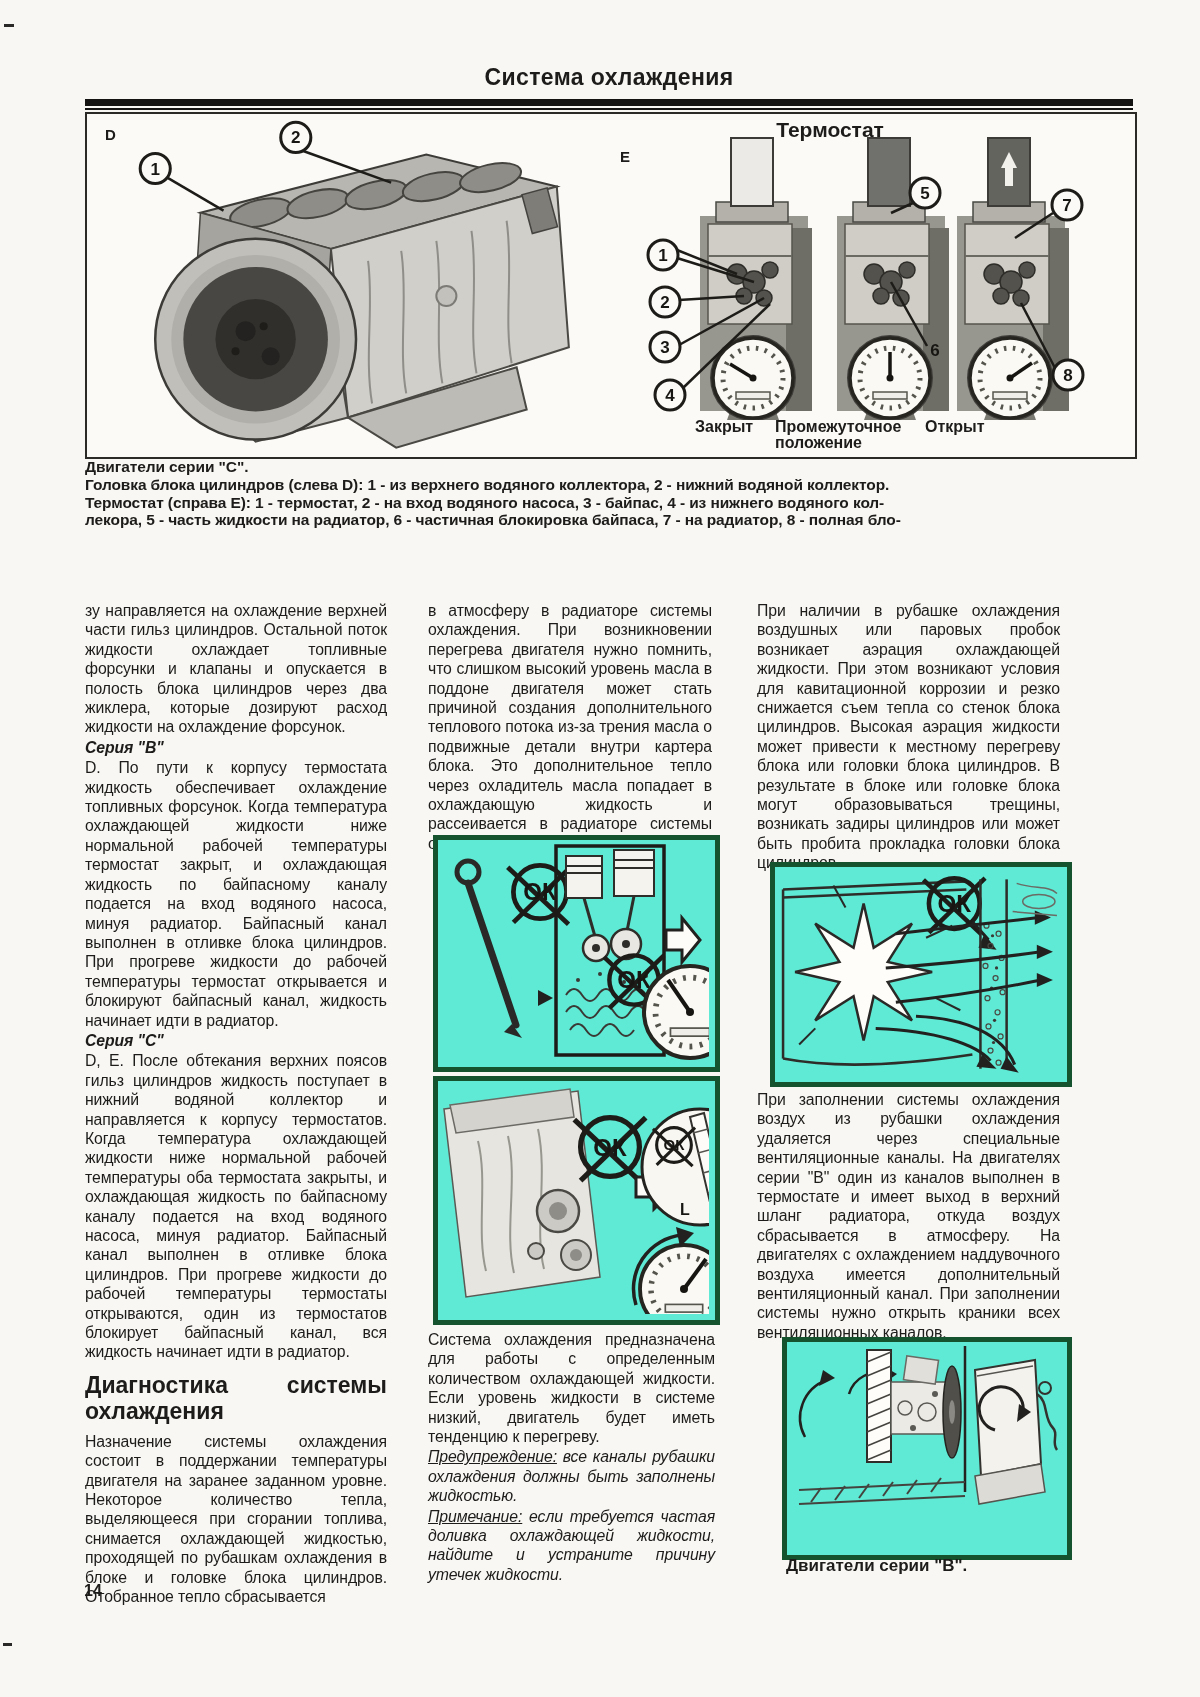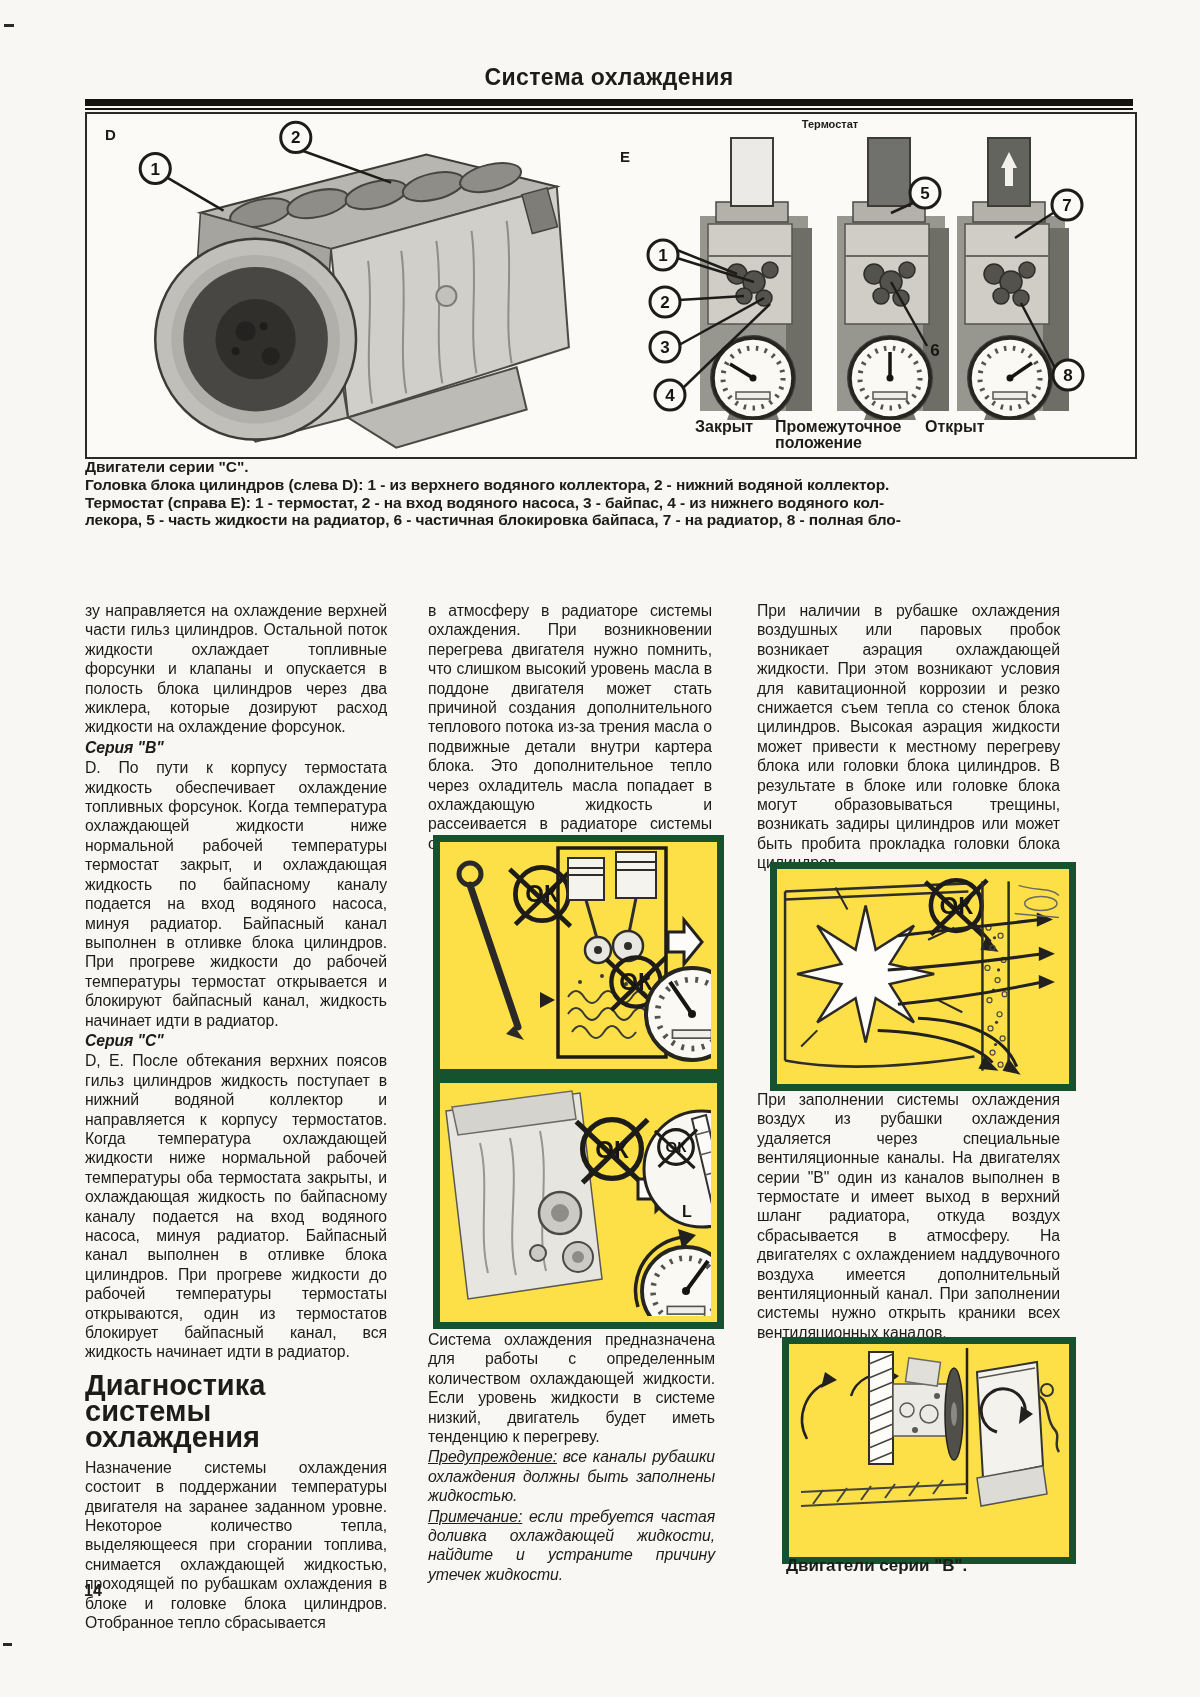--- a/index.html
+++ b/index.html
@@ -13,40 +13,40 @@
   
   .page-title{left:85px;top:64px;width:1048px;text-align:center;
     font-size:23px;font-weight:bold;letter-spacing:.4px;}
   .title-rule{left:85px;top:99px;width:1048px;height:2px;
     border-top:7px solid #141311;border-bottom:2px solid #141311;}
   
   .figure-box{left:85px;top:112px;width:1048px;height:343px;
     border:2px solid #2b2a27;background:#fbfaf7;}
   .fig-label{font-size:15px;font-weight:bold;}
   .thermo-title{left:593px;top:4px;width:300px;text-align:center;
-    font-size:11px;font-weight:bold;}
+    font-size:21px;font-weight:bold;}
   .state-label{top:305px;text-align:left;font-size:16px;font-weight:bold;line-height:16px;}
   
   .caption{left:85px;top:458px;width:1050px;font-size:15.5px;font-weight:bold;
     line-height:17.8px;letter-spacing:-.1px;}
   
   .col{font-size:15.8px;line-height:19.4px;text-align:justify;letter-spacing:-.1px;}
   .col p{margin:0 0 1px 0;}
   .col1{left:85px;top:601px;width:302px;}
   .col2a{left:428px;top:601px;width:284px;}
   .col2b{left:428px;top:1330px;width:287px;}
   .col3a{left:757px;top:601px;width:303px;}
   .col3b{left:757px;top:1090px;width:303px;}
   .series-h{font-weight:bold;font-style:italic;margin:1px 0;}
-  .diag-h{font-weight:bold;font-size:29px;line-height:26px;margin:10px 0 8px 0;
+  .diag-h{font-weight:bold;font-size:23px;line-height:26px;margin:10px 0 8px 0;
     text-align:justify;letter-spacing:0;}
   .note{font-style:italic;margin-top:9px;}
   .note .lbl{text-decoration:underline;}
   
-  .sketch{border:7px solid #14532d;background:#fde047;}
+  .sketch{border:5px solid #14532d;background:#5eead4;}
   .f2a{left:433px;top:835px;width:277px;height:227px;}
   .f2b{left:433px;top:1076px;width:277px;height:239px;}
   .f3a{left:770px;top:862px;width:292px;height:215px;}
   .f3b{left:782px;top:1337px;width:280px;height:213px;}
   .fig-caption{left:786px;top:1556px;font-size:17px;font-weight:bold;}
   .page-number{left:84px;top:1582px;font-size:16px;font-weight:bold;}
   .mark{background:#2a2927;}
   svg{display:block;}
   svg text{font-family:"Liberation Sans",sans-serif;fill:#171613;}
   .callout-t{font-size:17px;font-weight:bold;text-anchor:middle;}

